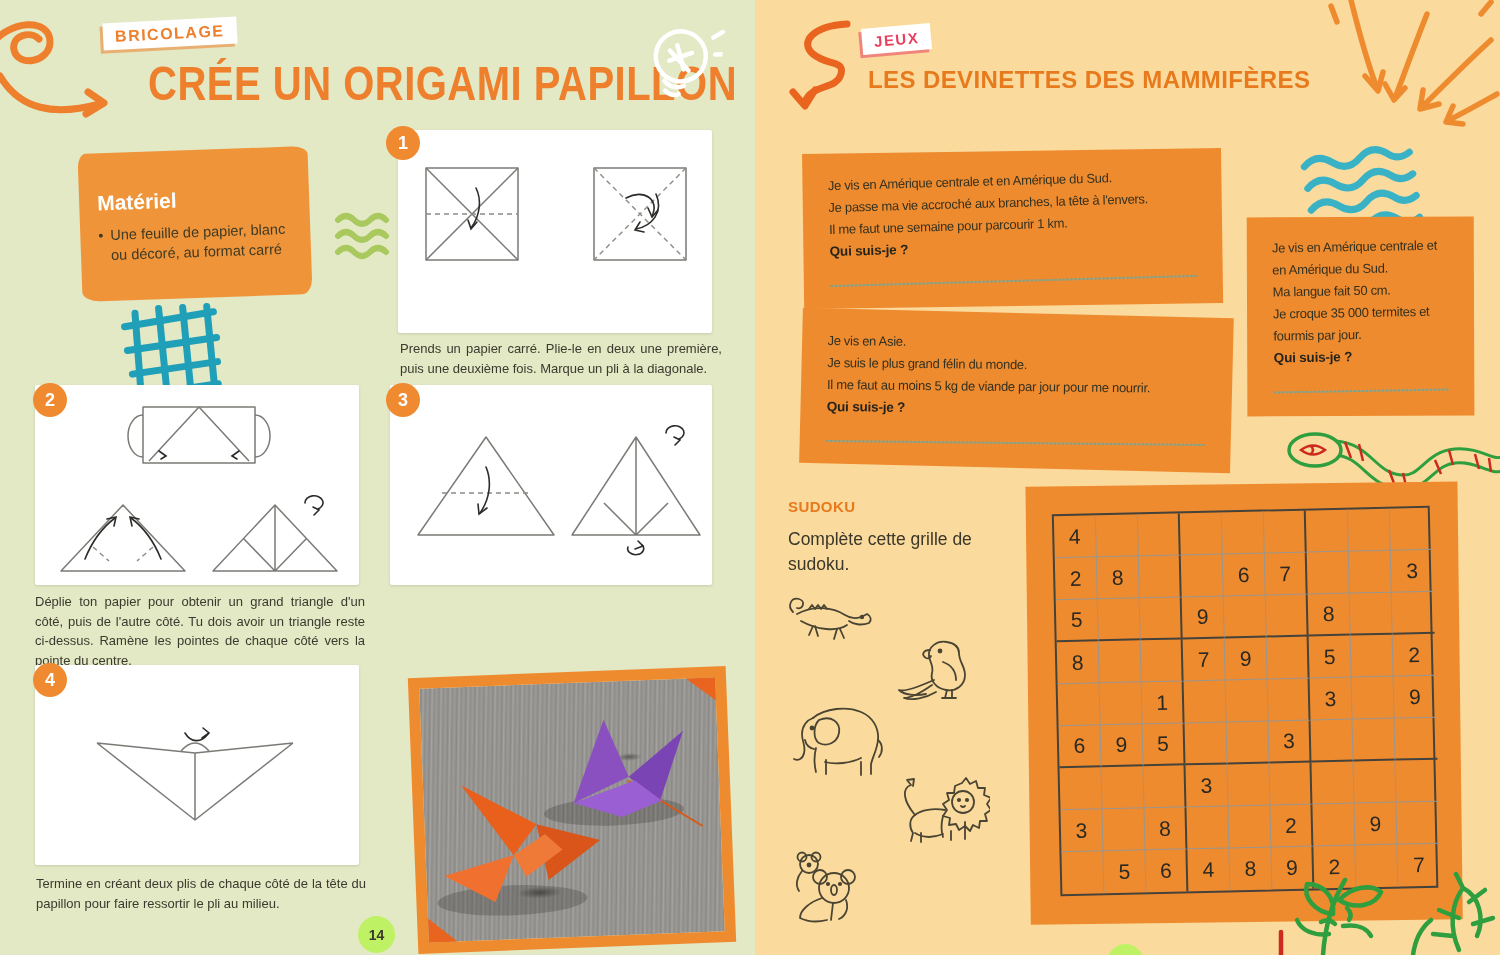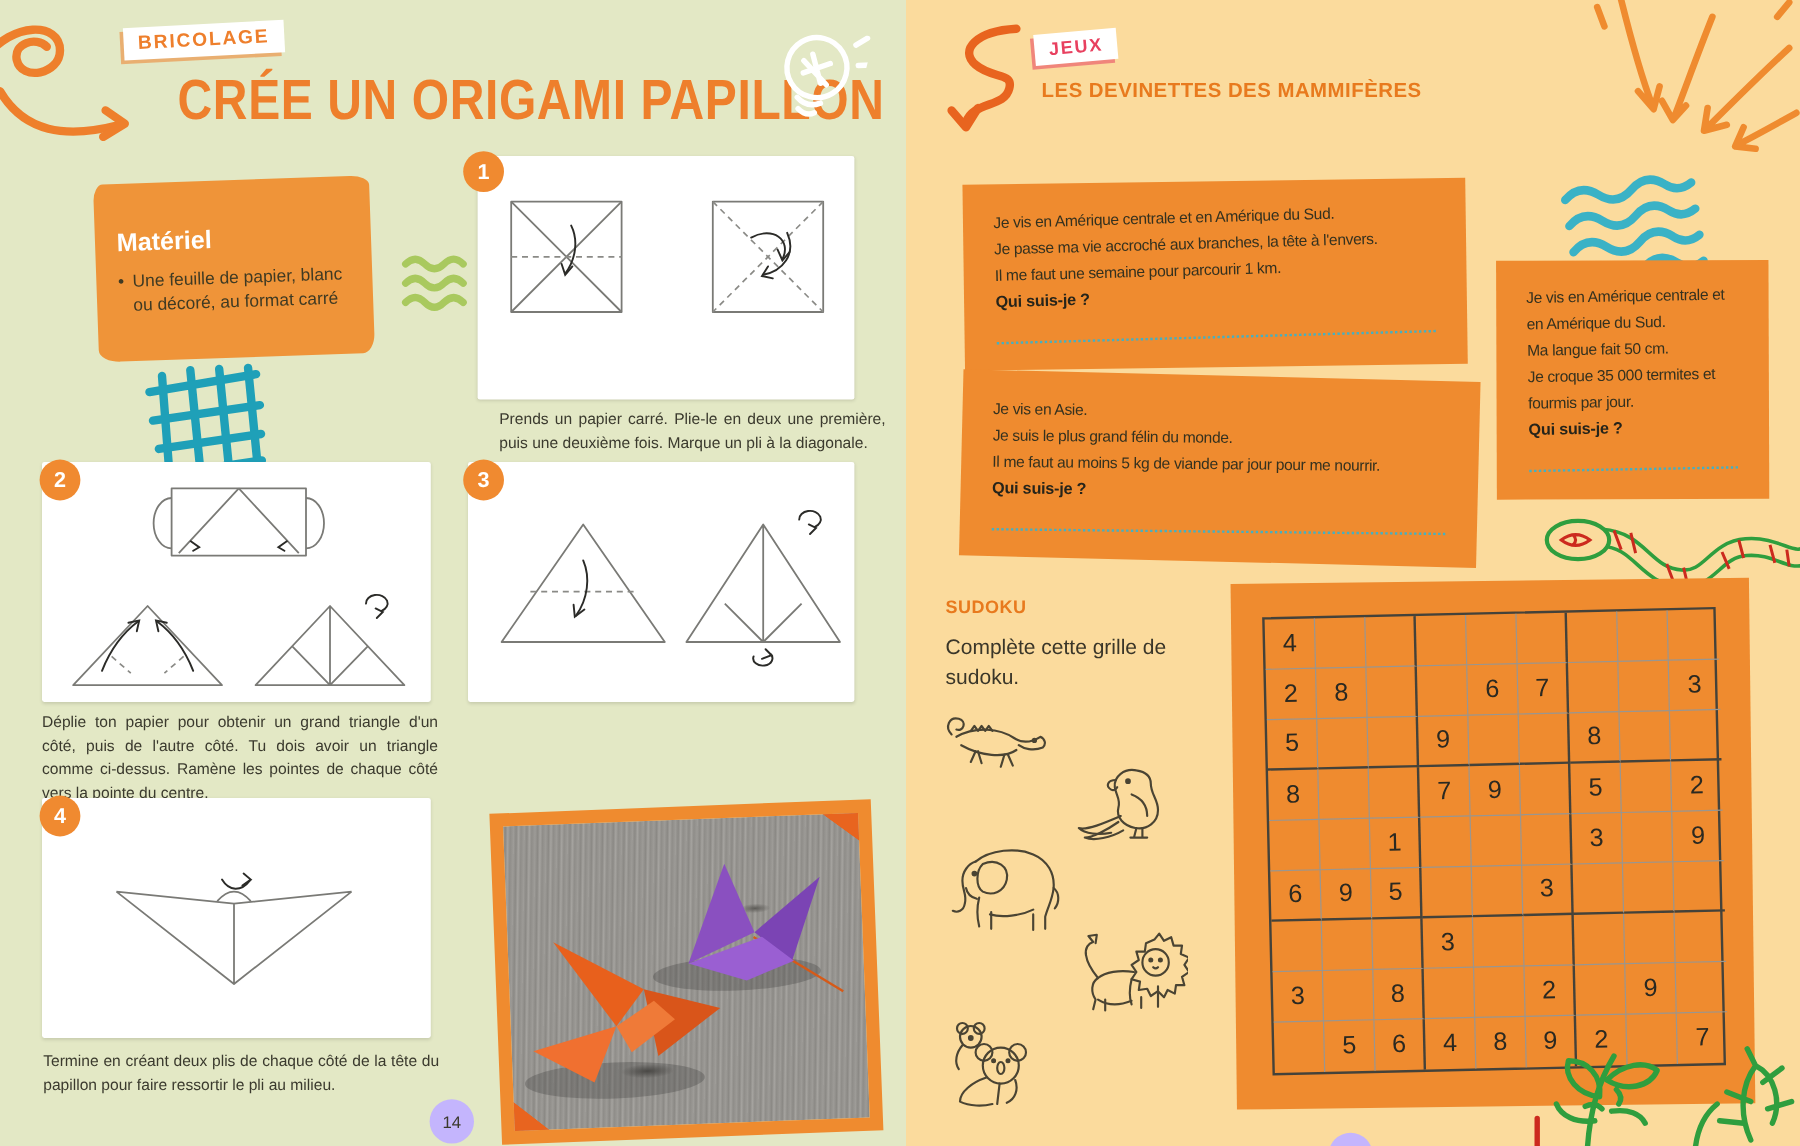--- a/index.html
+++ b/index.html
@@ -10,21 +10,21 @@
   
   .page-left{position:absolute;left:0;top:0;width:755px;height:955px;background:#e3e8c5;}
   .page-right{position:absolute;left:755px;top:0;width:745px;height:955px;background:#fbdb9d;}
   
   .badge{display:inline-block;background:#fff;padding:5px 12px 4px;font-weight:bold;
          letter-spacing:1.5px;font-size:16px;}
   .badge-bricolage{color:#ee7f2c;transform:rotate(-3deg);box-shadow:-3px 3px 0 rgba(238,127,44,.55);}
   .badge-jeux{color:#e8405f;transform:rotate(-5deg);box-shadow:-3px 3px 0 rgba(232,64,95,.55);font-size:15px;}
   .main-title{color:#ee7f2c;font-weight:bold;font-size:40px;letter-spacing:.5px;
               transform:scaleY(1.18);transform-origin:left top;white-space:nowrap;}
-  .h-orange{color:#e87a1e;font-weight:bold;font-size:17px;letter-spacing:.4px;}
+  .h-orange{color:#e87a1e;font-weight:bold;font-size:24px;letter-spacing:.4px;}
   .intro{font-size:17.5px;line-height:1.45;color:#3a3629;}
   
   .materiel{background:#ef9439;border-radius:8px 16px 10px 18px/14px 8px 16px 10px;
             transform:rotate(-2deg);padding:38px 18px 16px;color:#3f3a23;}
   .materiel h3{margin:0 0 10px;color:#fff;font-size:21px;}
   .materiel .item{font-size:14.5px;line-height:1.4;display:flex;gap:7px;}
   
   .step-box{background:#fff;box-shadow:0 1px 3px rgba(0,0,0,.12);border-radius:2px;}
   .step-circle{width:34px;height:34px;border-radius:50%;background:#f08a30;color:#fff;
                font-weight:bold;font-size:18px;display:flex;align-items:center;justify-content:center;z-index:3;}
@@ -51,22 +51,22 @@
   .sudoku-grid{display:grid;grid-template-columns:repeat(9,42px);grid-auto-rows:42px;
                border:2.5px solid #44423a;width:378px;}
   .sudoku-cell{border-right:1px solid #999690;border-bottom:1px solid #999690;
                display:flex;align-items:center;justify-content:center;
                font-size:21px;color:#2b2921;}
   .sudoku-cell.tr{border-right:2.5px solid #44423a;}
   .sudoku-cell.tb{border-bottom:2.5px solid #44423a;}
   .sudoku-cell.lastc{border-right:none;}
   .sudoku-cell.lastr{border-bottom:none;}
   
-  .page-num{width:37px;height:37px;border-radius:50%;background:#c4b5fd;display:flex;
-            align-items:center;justify-content:center;font-size:14px;font-weight:normal;color:#3a382c;}
+  .page-num{width:37px;height:37px;border-radius:50%;background:#bef264;display:flex;
+            align-items:center;justify-content:center;font-size:14px;font-weight:bold;color:#3a382c;}
   .sketch{stroke:#4a4433;stroke-width:1.8;fill:none;stroke-linecap:round;stroke-linejoin:round;}
   .diag{stroke:#7a7a76;stroke-width:1.5;fill:none;stroke-linejoin:round;}
   .diag-dash{stroke:#8a8a86;stroke-width:1.4;fill:none;stroke-dasharray:5 4;}
   .diag-arrow{stroke:#2b2b28;stroke-width:1.6;fill:none;stroke-linecap:round;}
 </style>
 </head>
 <body>
 
 <div class="spread">
 
@@ -123,41 +123,41 @@
         <path class="diag-arrow" d="M78,58 C84,70 82,86 73,98"></path>
         <path class="diag-arrow" d="M70,90 L73,99 L79,92"></path>
         <rect class="diag" x="196" y="38" width="92" height="92" fill="#fff"></rect>
         <path class="diag-dash" d="M196,38 L288,130 M288,38 L196,130"></path>
         <path class="diag-arrow" d="M228,68 C246,58 262,70 254,86"></path>
         <path class="diag-arrow" d="M250,78 L254,87 L260,80"></path>
         <path class="diag-arrow" d="M258,64 C266,82 254,96 238,99"></path>
         <path class="diag-arrow" d="M242,92 L237,100 L246,102"></path>
       </svg>
     </div>
-    <p class="abs caption" style="left:416px;top:339px;width:322px;">Prends un papier carré. Plie-le en deux une première, puis une deuxième fois. Marque un pli à la diagonale.</p>
+    <p class="abs caption" style="left:400px;top:339px;width:322px;">Prends un papier carré. Plie-le en deux une première, puis une deuxième fois. Marque un pli à la diagonale.</p>
 
     <div class="abs step-circle" style="left:33px;top:383px;">2</div>
     <div class="abs step-box" style="left:35px;top:385px;width:324px;height:200px;">
       <svg width="324" height="200" viewBox="0 0 324 200">
         <path class="diag" d="M108,30 a15,21 0 0 0 0,42 M220,30 a15,21 0 0 1 0,42"></path>
         <rect class="diag" x="108" y="22" width="112" height="56" fill="#fff"></rect>
         <path class="diag" d="M164,22 L114,76 M164,22 L214,76"></path>
         <path class="diag-arrow" d="M124,66 L131,71 L126,74 M204,66 L197,71 L202,74"></path>
         <path class="diag" d="M88,120 L150,186 L26,186 Z"></path>
         <path class="diag-dash" d="M58,162 L74,176 M118,162 L102,176"></path>
         <path class="diag-arrow" d="M50,174 C58,154 68,142 80,133"></path>
         <path class="diag-arrow" d="M72,134 L81,132 L79,141"></path>
         <path class="diag-arrow" d="M126,174 C118,154 108,142 96,133"></path>
         <path class="diag-arrow" d="M104,134 L95,132 L97,141"></path>
         <path class="diag" d="M240,120 L302,186 L178,186 Z M240,120 L240,186 M240,186 L209,154 M240,186 L271,154"></path>
         <path class="diag-arrow" d="M270,118 a9,7 0 1 1 13,6"></path>
         <path class="diag-arrow" d="M278,122 L284,125 L279,130"></path>
       </svg>
     </div>
-    <p class="abs caption" style="left:35px;top:592px;width:330px;">Déplie ton papier pour obtenir un grand triangle d'un côté, puis de l'autre côté. Tu dois avoir un triangle comme ci-dessus. Ramène les pointes de chaque côté vers la pointe du centre.</p>
+    <p class="abs caption" style="left:35px;top:592px;width:330px;">Déplie ton papier pour obtenir un grand triangle d'un côté, puis de l'autre côté. Tu dois avoir un triangle reste ci-dessus. Ramène les pointes de chaque côté vers la pointe du centre.</p>
 
     <div class="abs step-circle" style="left:386px;top:383px;">3</div>
     <div class="abs step-box" style="left:390px;top:385px;width:322px;height:200px;">
       <svg width="322" height="200" viewBox="0 0 322 200">
         <path class="diag" d="M96,52 L164,150 L28,150 Z"></path>
         <path class="diag-dash" d="M52,108 L140,108"></path>
         <path class="diag-arrow" d="M96,82 C102,96 100,114 90,128"></path>
         <path class="diag-arrow" d="M88,119 L89,129 L97,123"></path>
         <path class="diag" d="M246,52 L310,150 L182,150 Z M246,52 L246,150 M246,150 L214,118 M246,150 L278,118"></path>
         <path class="diag-arrow" d="M276,48 a9,7 0 1 1 13,6"></path>

